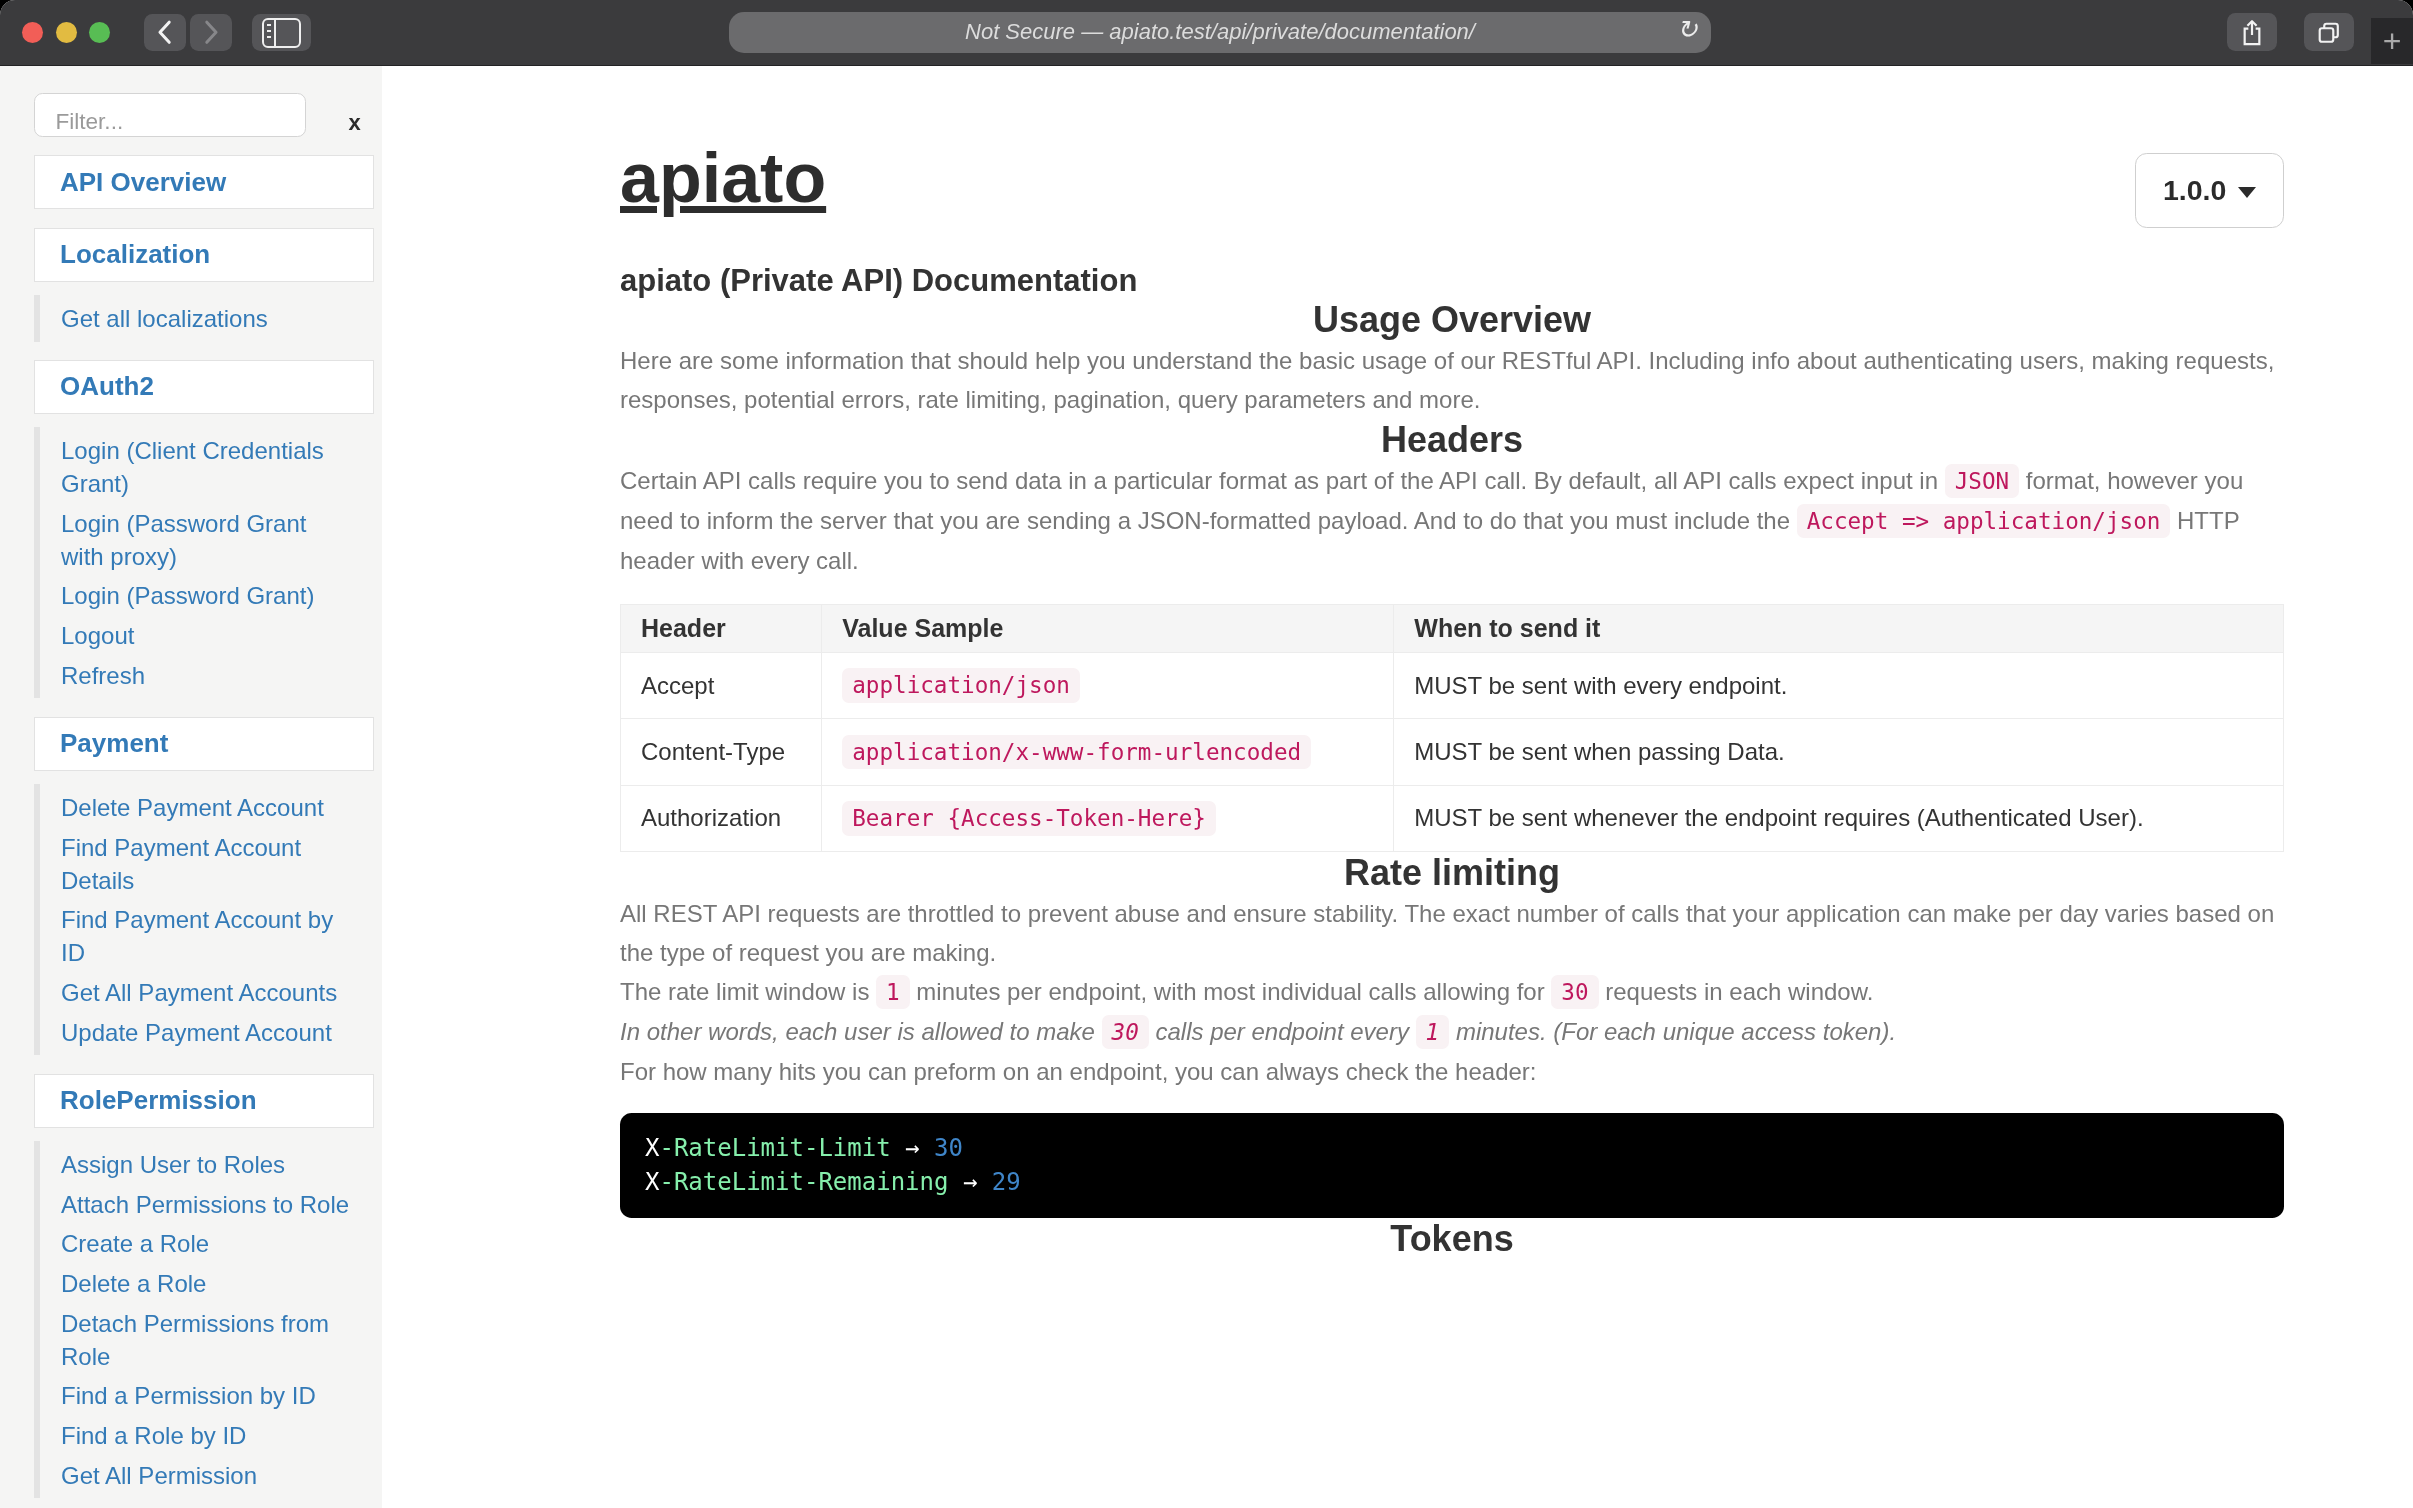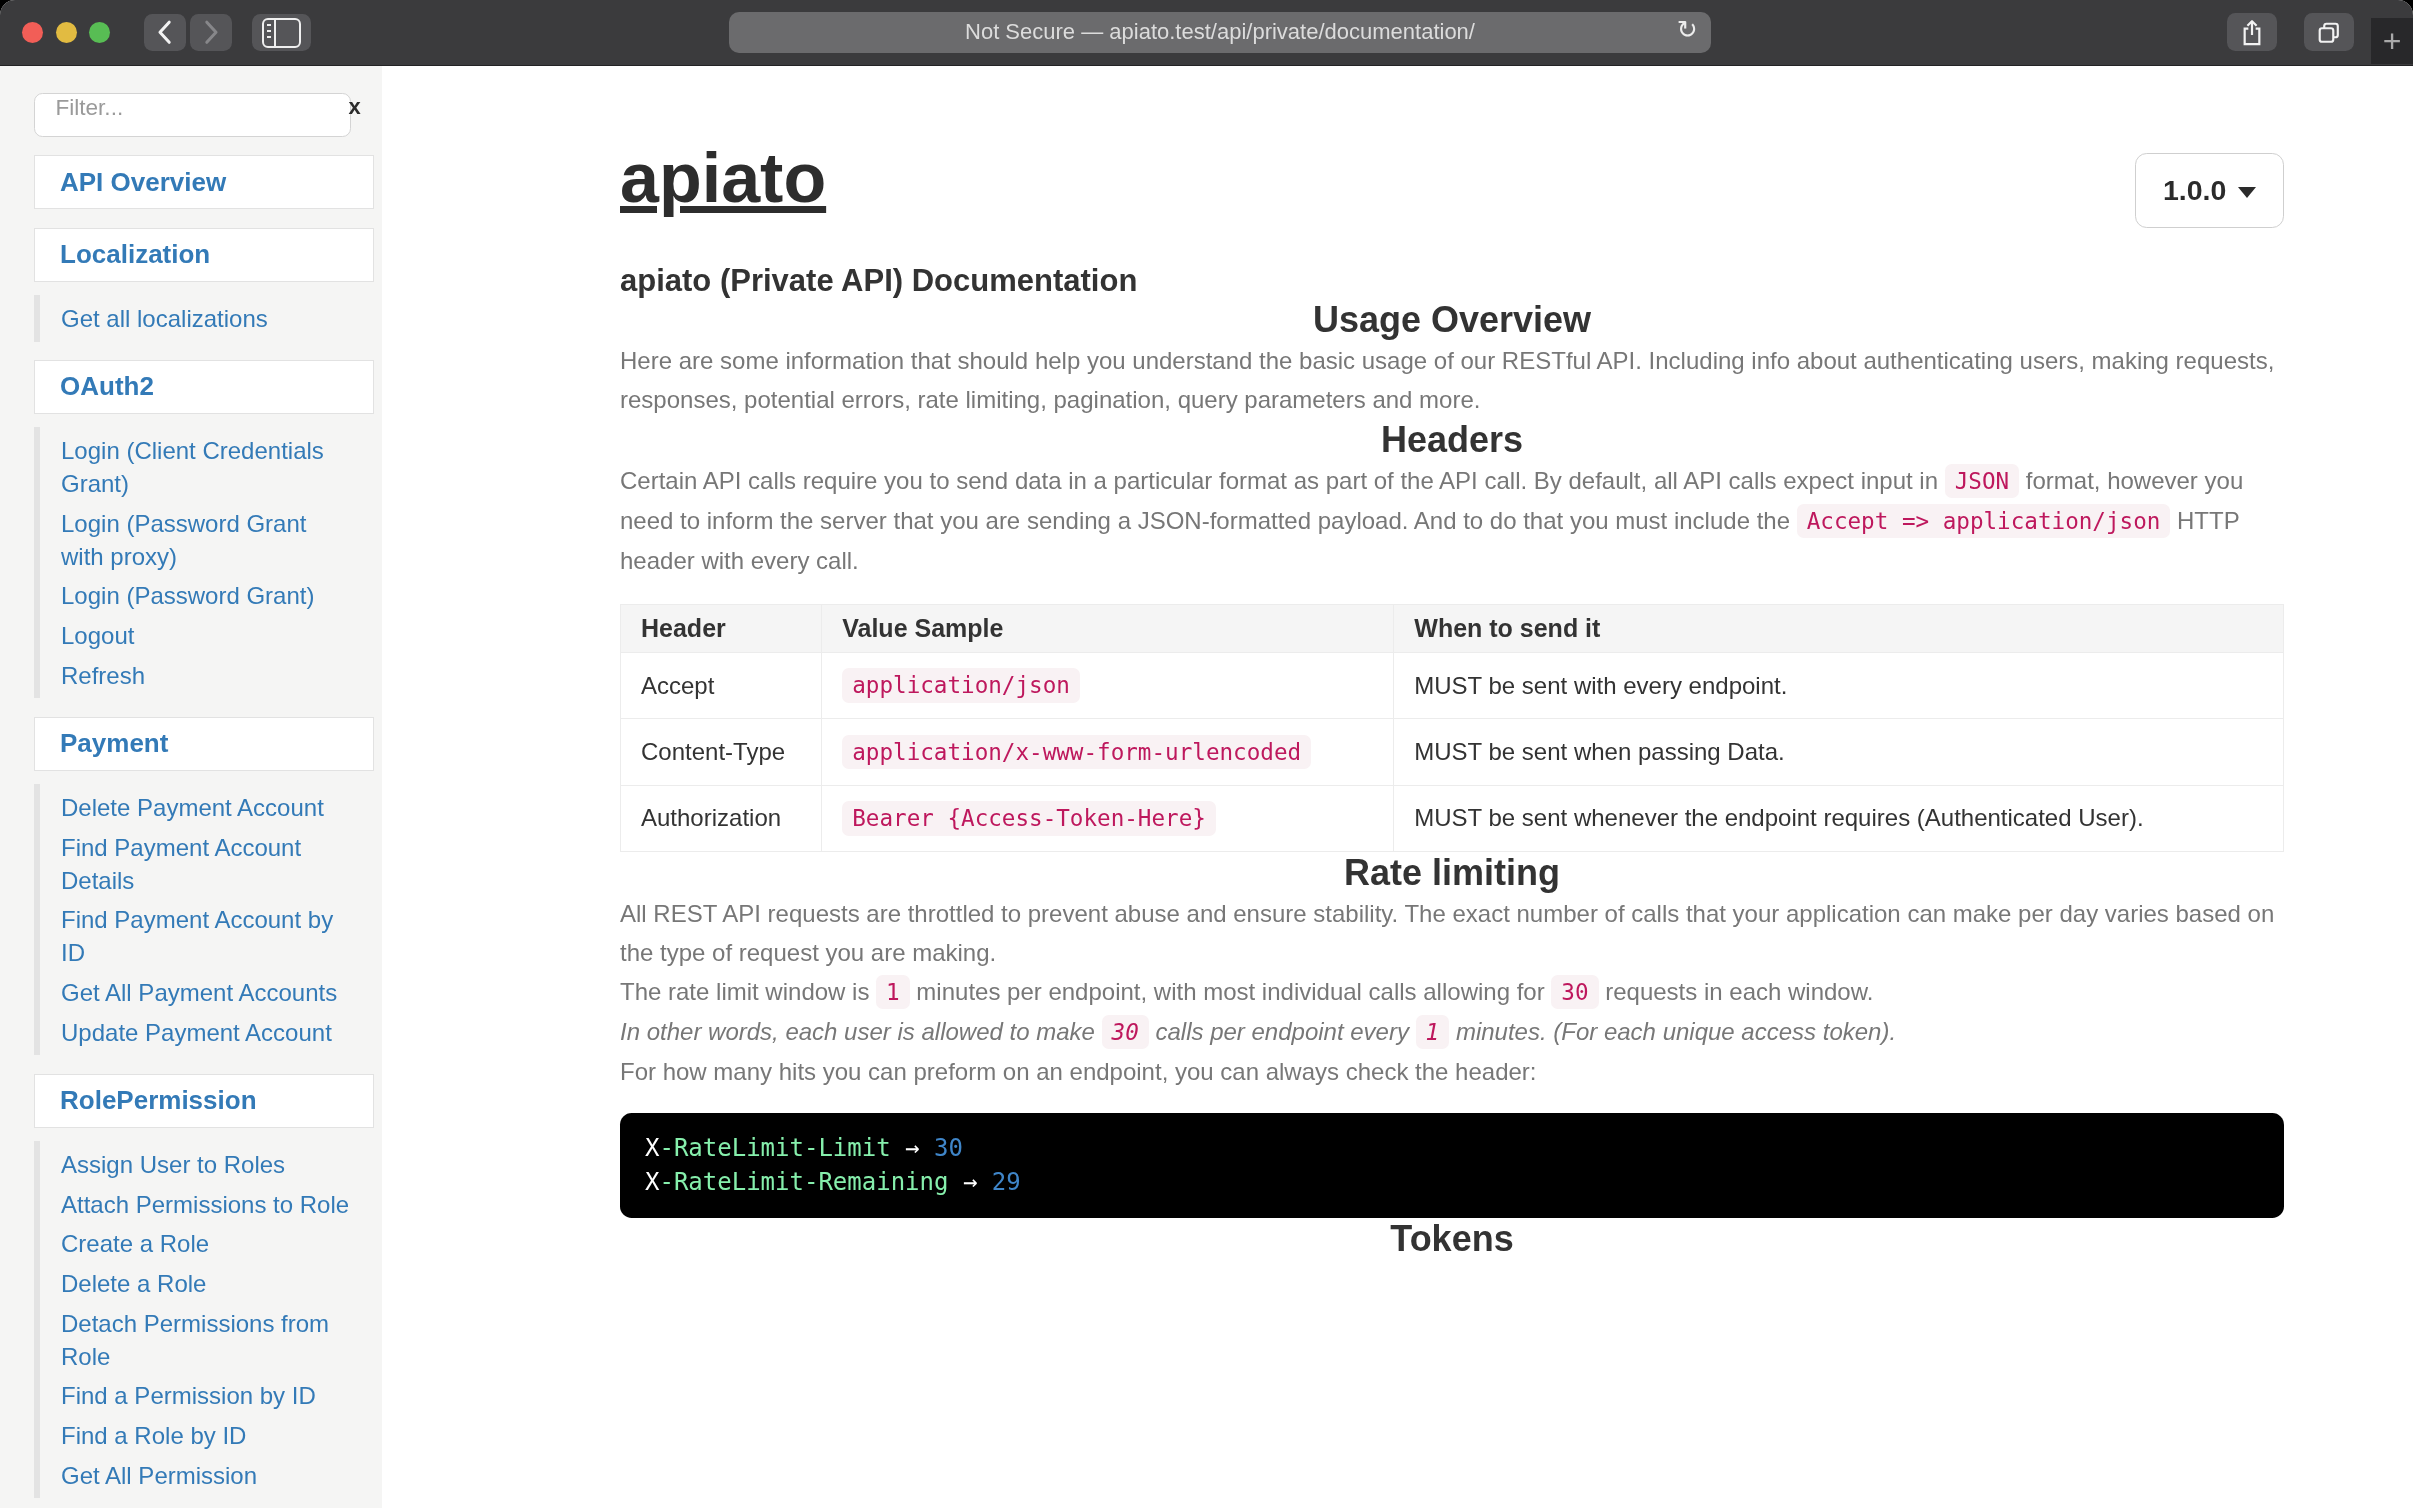--- a/index.html
+++ b/index.html
@@ -13,35 +13,35 @@
   .tl.red{background:#f25e57;}
   .tl.yellow{background:#e2bb41;}
   .tl.green{background:#58bd54;}
   .nav-btn{width:42px;height:37px;background:#555558;border-radius:8.4px;display:flex;align-items:center;justify-content:center;}
   .back-btn{margin-left:34px;}
   .fwd-btn{margin-left:4.2px;}
   .side-btn{margin-left:20px;width:59px;}
   .sb-icon{width:39px;height:30px;border:2.5px solid #efefef;border-radius:5.9px;box-sizing:border-box;position:relative;}
   .sb-icon::before{content:"";position:absolute;left:9.2px;top:0;bottom:0;width:2.5px;background:#efefef;}
   .sb-dot{position:absolute;left:2.5px;width:4.2px;height:2.5px;background:#efefef;}
-  .url-field{position:absolute;left:729px;top:11.7px;width:982px;height:41px;background:#6b6b6d;border-radius:10px;display:flex;align-items:center;justify-content:center;}
+  .url-field{position:absolute;left:729px;top:11.7px;width:982px;height:41px;background:#6b6b6d;border-radius:15px;display:flex;align-items:center;justify-content:center;font-style:italic;}
   .url-text{font-size:22px;color:#dcdcdc;}
   .refresh{position:absolute;right:13.4px;top:3.4px;font-size:25px;color:#ececec;}
   .right-btns{position:absolute;right:59px;top:13.4px;display:flex;gap:27px;}
   .chrome-btn{width:50px;height:38px;background:#555558;border-radius:8.4px;display:flex;align-items:center;justify-content:center;}
   .plus-corner{position:absolute;right:0;top:18.4px;width:42px;height:46px;background:#28282a;display:flex;align-items:center;justify-content:center;color:#a9a9a9;font-size:32px;font-weight:300;}
 
   
   .win-body{display:flex;flex:1;overflow:hidden;}
   .sidebar{width:382px;flex-shrink:0;background:#f5f5f4;box-sizing:border-box;padding:27px 32px 0 34px;overflow:hidden;}
   .main{flex:1;background:#fff;overflow:hidden;}
   .content{margin-left:238px;width:1664px;}
 
   
-  .filter-box{width:317px;height:44px;background:#fff;border:1.7px solid #d4d4d4;border-radius:8.4px;box-sizing:border-box;display:flex;align-items:flex-start;padding:0 17px 0 18.4px;}
+  .filter-box{width:272px;height:44px;background:#fff;border:1.7px solid #d4d4d4;border-radius:8.4px;box-sizing:border-box;display:flex;align-items:flex-end;padding:0 17px 0 18.4px;}
   .filter-input{border:none;outline:none;background:transparent;flex:1;font-size:22.6px;color:#333;font-family:"Liberation Sans",sans-serif;}
   .filter-input::placeholder{color:#9a9a9a;}
   .filter-clear{font-size:22px;font-weight:700;color:#2b2b2b;}
   .section-box{margin-top:18.4px;width:340px;height:54px;border:1.7px solid #e2e2e2;background:#fff;box-sizing:border-box;display:flex;align-items:center;padding-left:25px;}
   .section-box:first-of-type{margin-top:28.5px;}
   .section-title{font-size:26px;font-weight:700;color:#337ab7;text-decoration:none;}
   .nav-list{list-style:none;margin:13.4px 0 10px;padding:6.7px 0 6.7px 21px;border-left:6.7px solid #e3e3e3;}
   .nav-item{font-size:24px;line-height:33px;color:#337ab7;margin:0 0 6.7px;cursor:pointer;}
   .nav-item:last-child{margin-bottom:0;}
 

